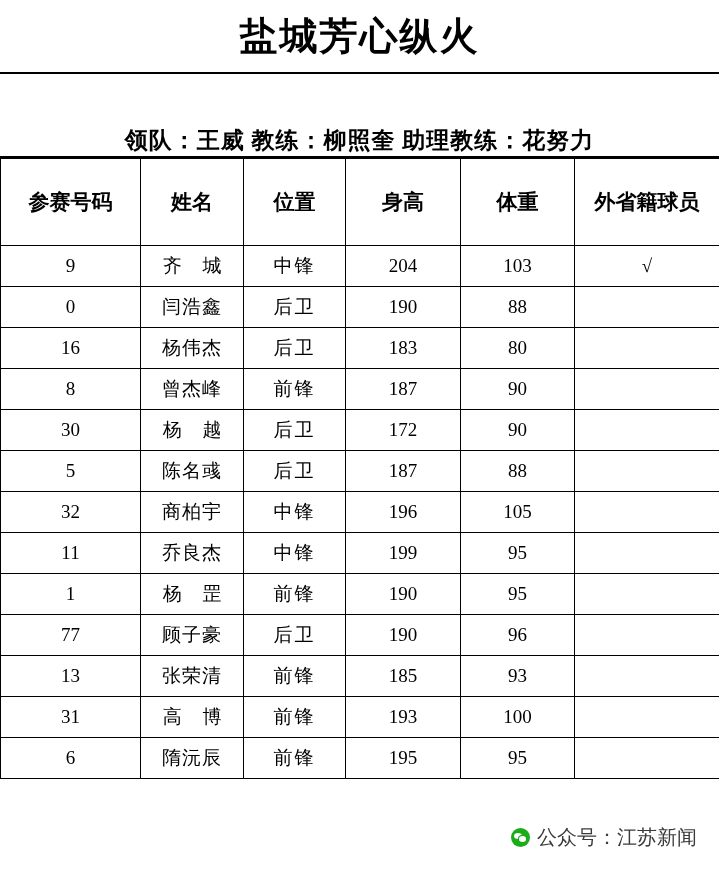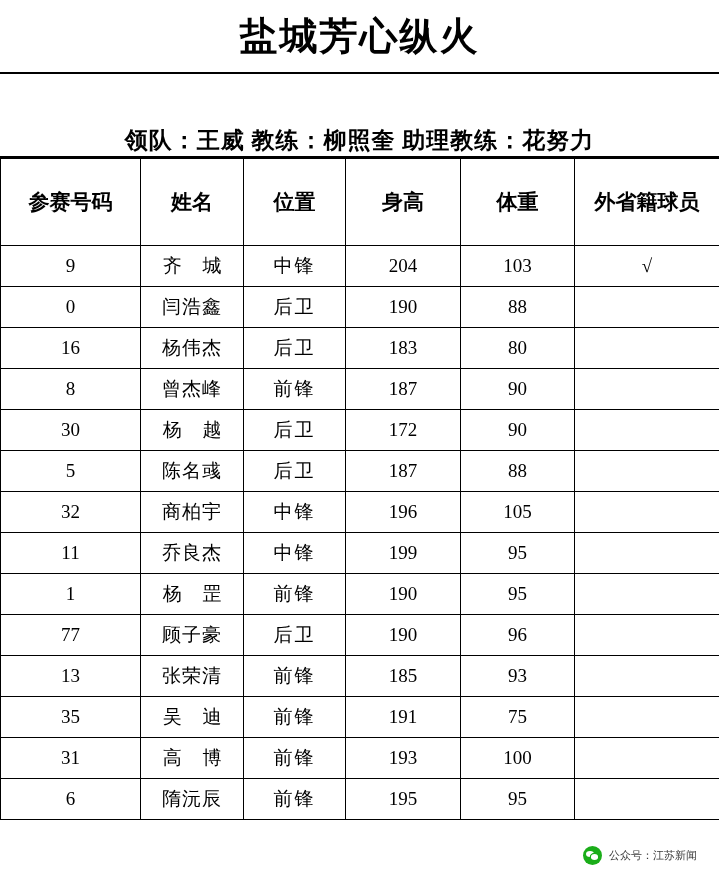--- a/index.html
+++ b/index.html
@@ -85,26 +85,26 @@
     font-size: 20px;
     letter-spacing: 2px;
   }
   td.check-cell {
     font-size: 23px;
   }
   
   .watermark {
     position: absolute;
     right: 18px;
-    bottom: 8px;
+    bottom: 22px;
     display: flex;
     align-items: center;
     gap: 7px;
     font-family: "Liberation Sans", sans-serif;
-    font-size: 11px;
+    font-size: 20px;
     color: #3a3a3a;
     background: rgba(255,255,255,0.72);
     padding: 2px 4px;
     justify-content: center;
   }
   .wm-logo {
     width: 19px;
     height: 19px;
     border-radius: 50%;
     background: #1aad19;
@@ -245,28 +245,20 @@
       </tr>
       <tr>
         <td>13</td>
         <td class="name-cell">张荣清</td>
         <td class="pos-cell">前锋</td>
         <td>185</td>
         <td>93</td>
         <td class="check-cell"></td>
       </tr>
       <tr>
-        <td>35</td>
-        <td class="name-cell spaced">吴 迪</td>
-        <td class="pos-cell">前锋</td>
-        <td>191</td>
-        <td>75</td>
-        <td class="check-cell"></td>
-      </tr>
-      <tr>
         <td>31</td>
         <td class="name-cell spaced">高 博</td>
         <td class="pos-cell">前锋</td>
         <td>193</td>
         <td>100</td>
         <td class="check-cell"></td>
       </tr>
       <tr>
         <td>6</td>
         <td class="name-cell">隋沅辰</td>

